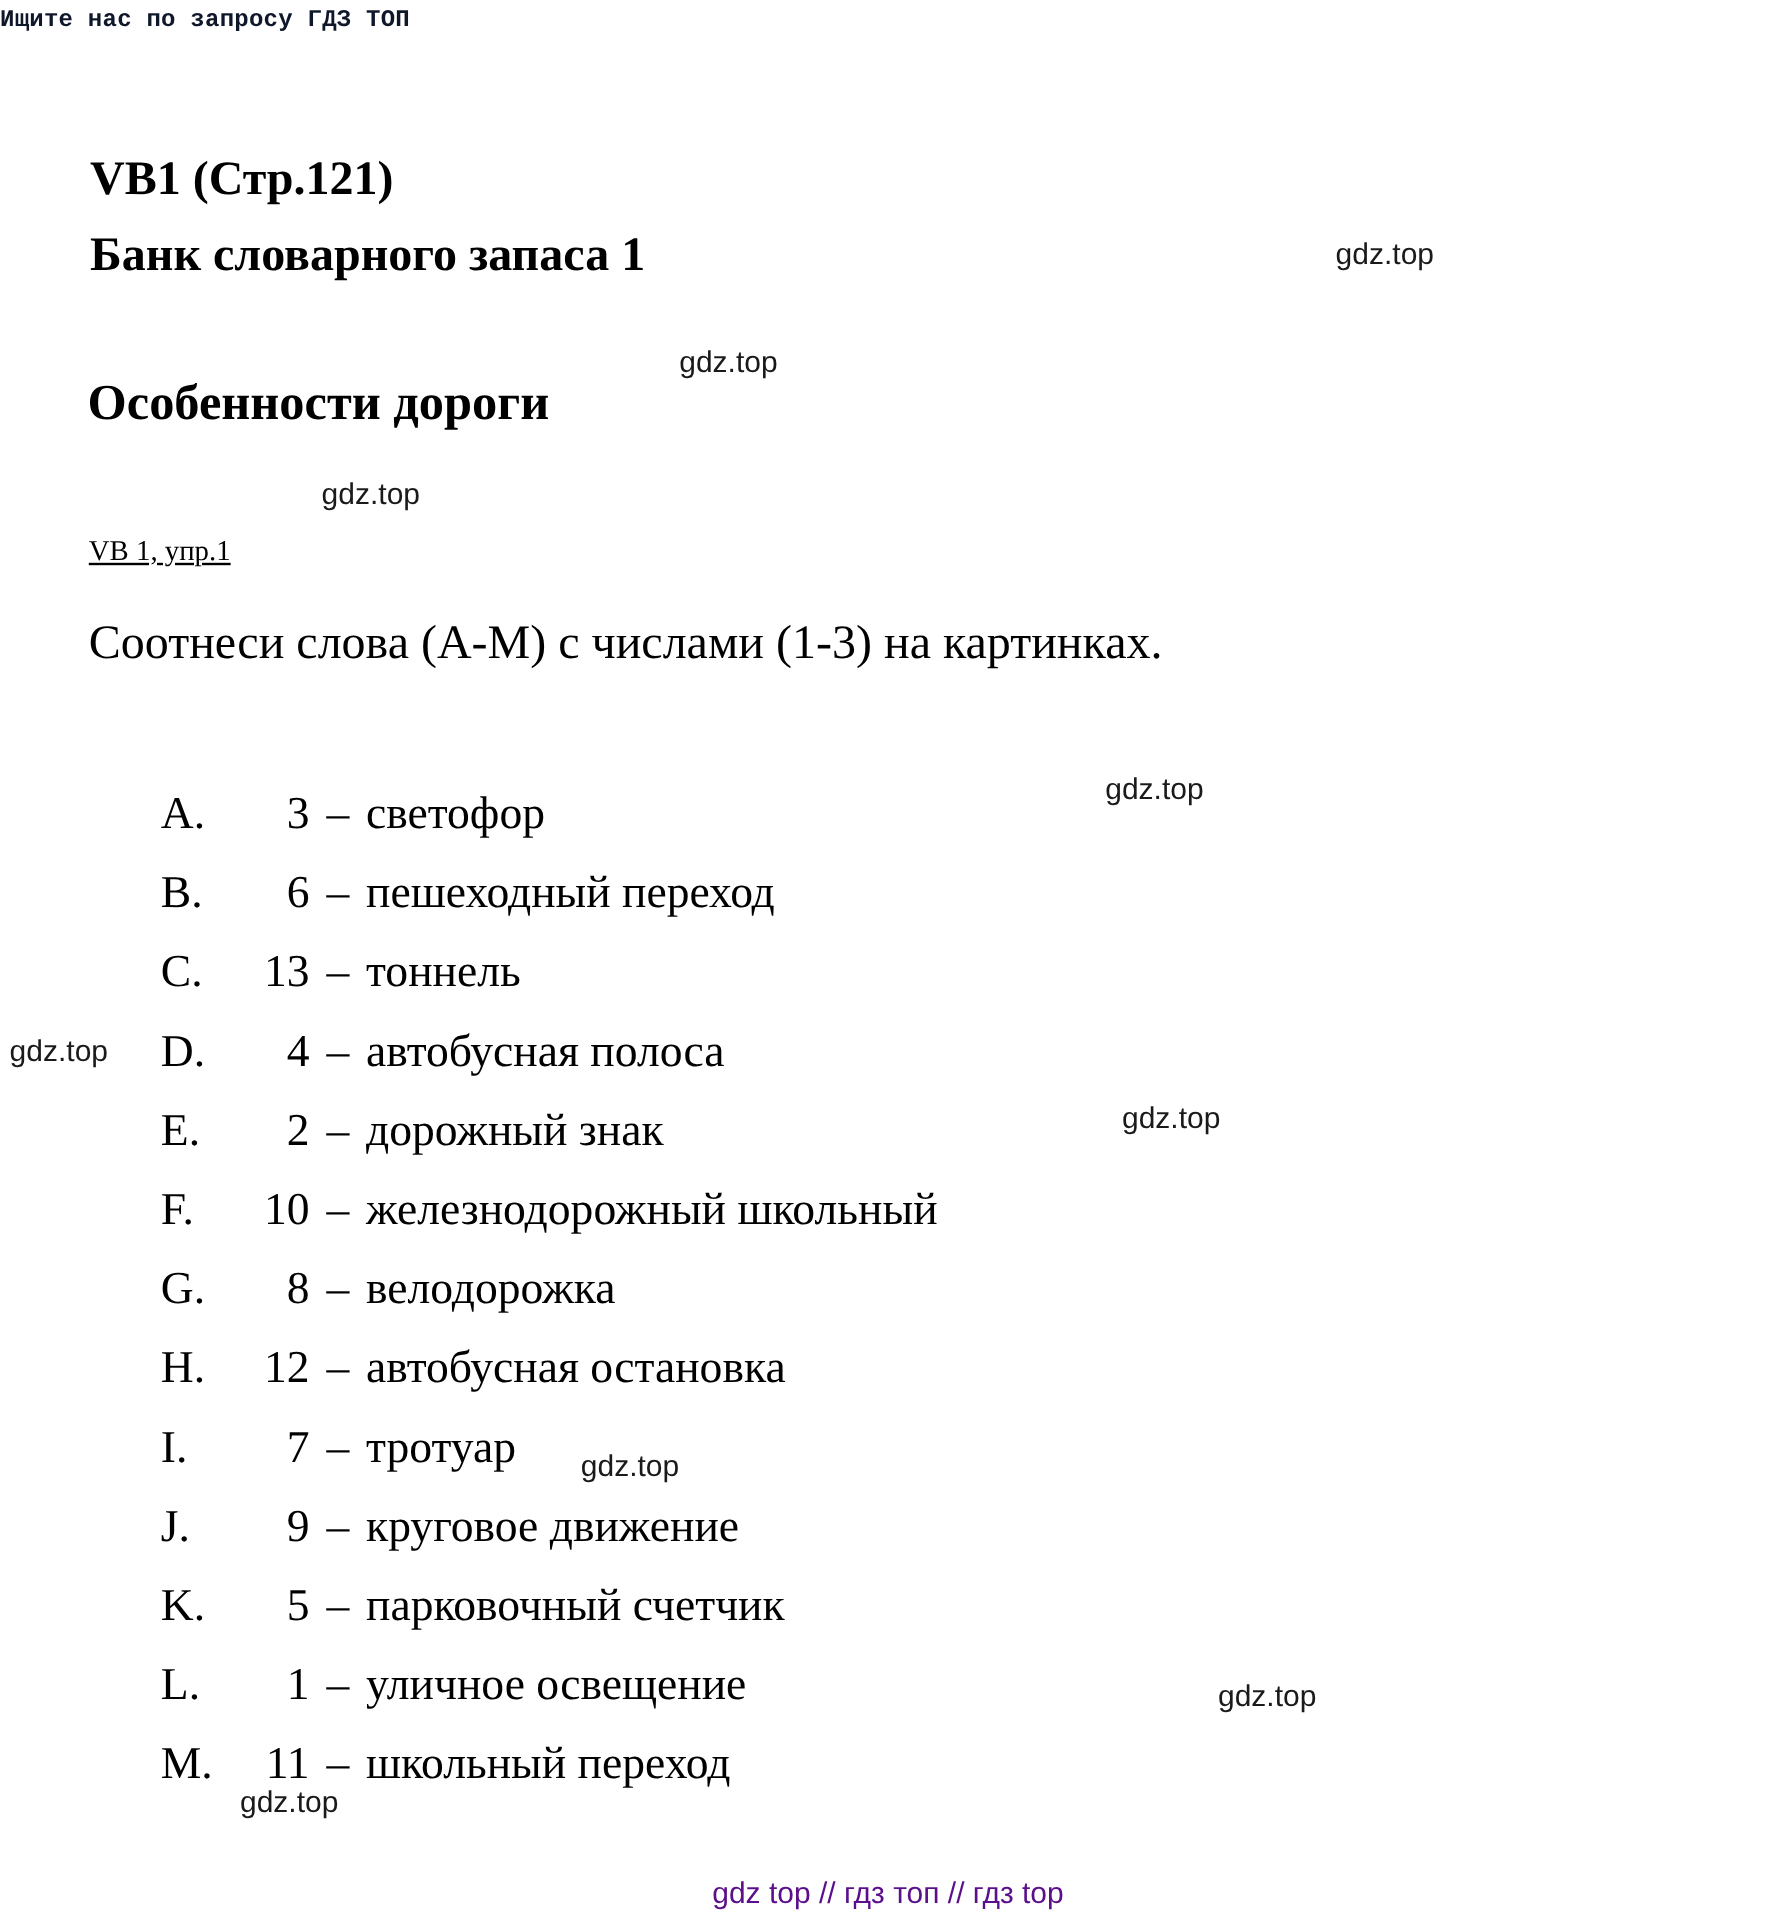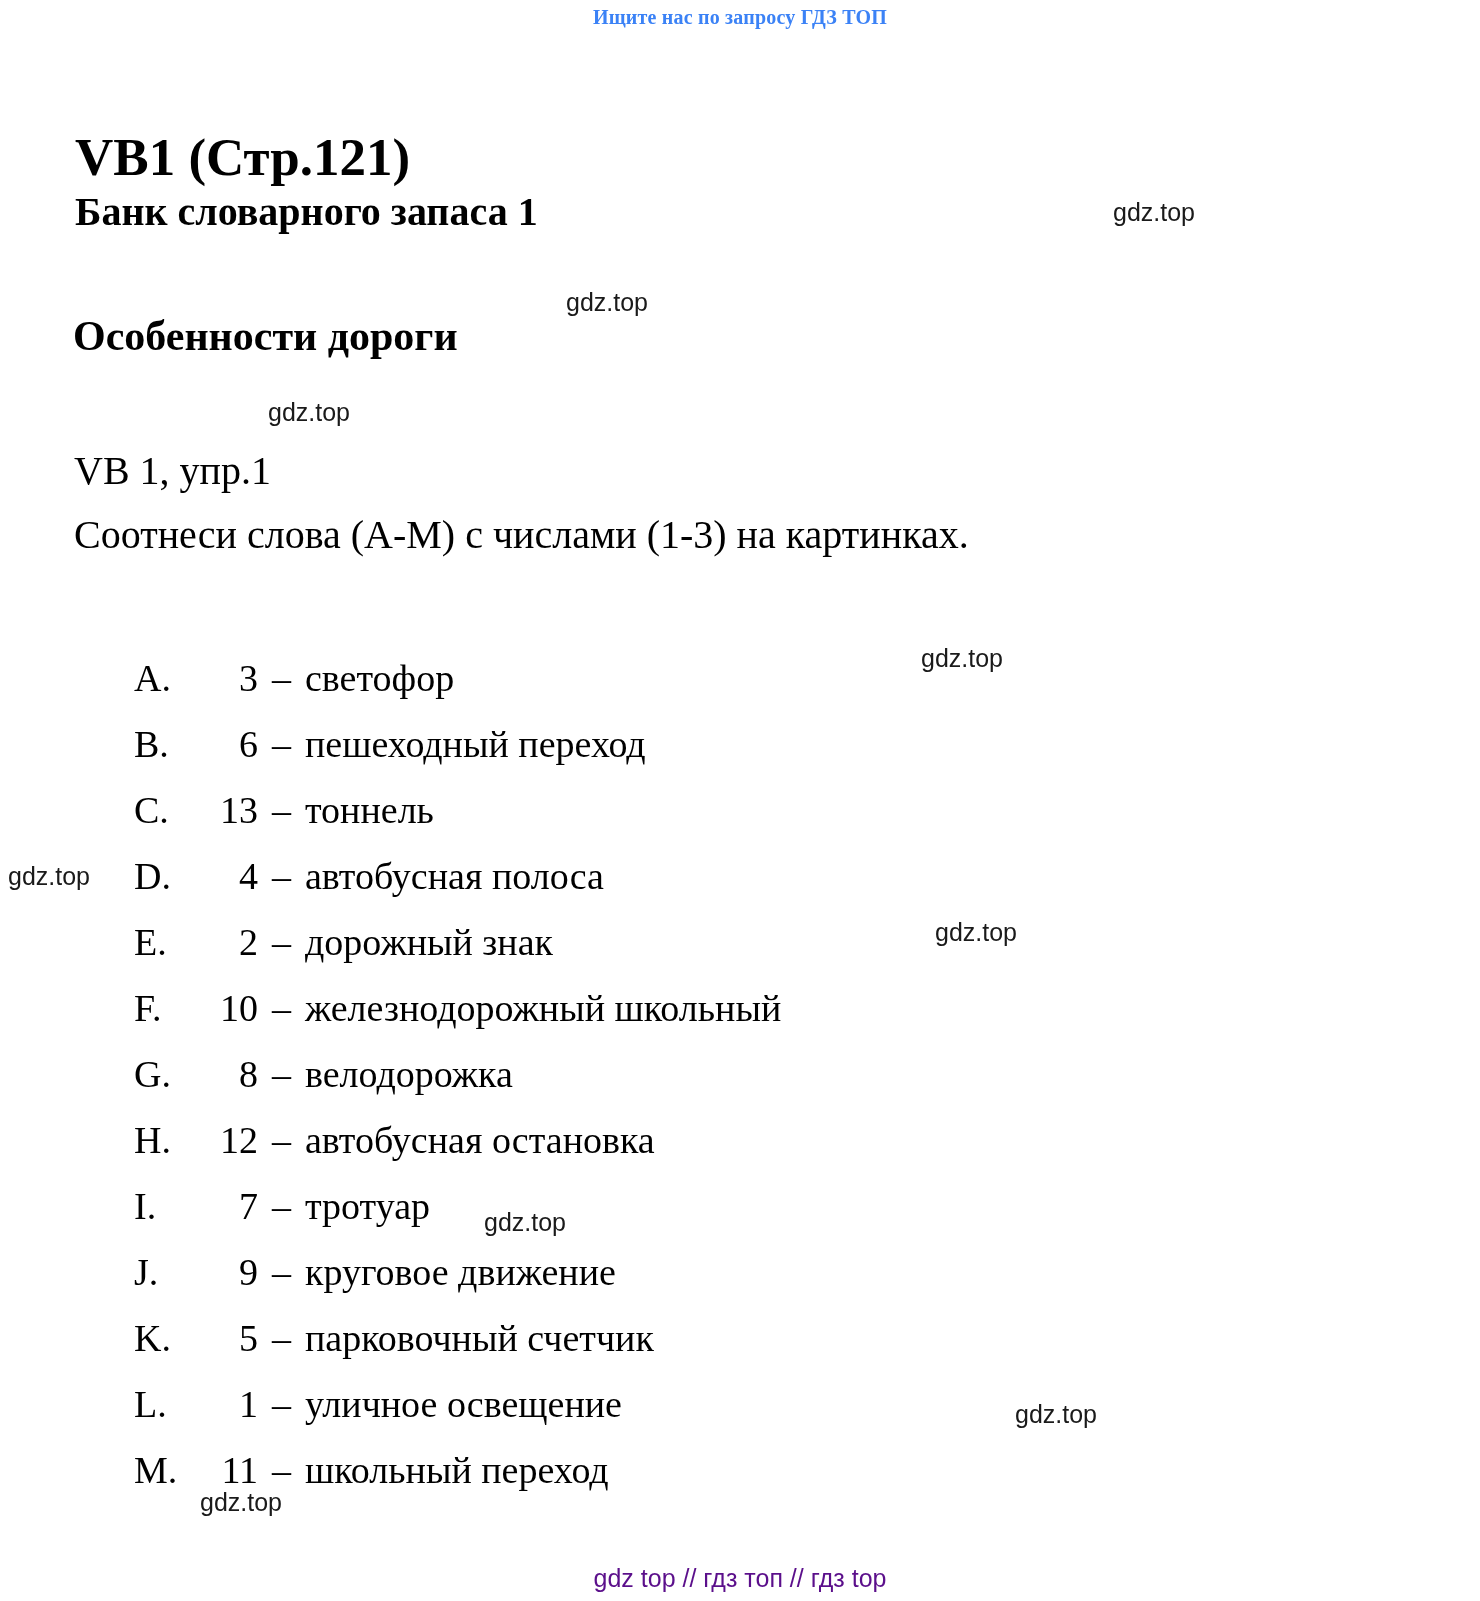--- a/index.html
+++ b/index.html
@@ -15,34 +15,34 @@
     color: #000000;
     overflow: hidden;
   }
 
   
   .promo-banner {
     position: absolute;
     top: 6px;
     left: 0;
     width: 1480px;
-    text-align: center;
-    font-family: Liberation Serif, serif;
+    text-align: left;
+    font-family: Liberation Mono, monospace;
     font-size: 20px;
     font-weight: bold;
-    color: #3b82f6;
+    color: #0f172a;
     letter-spacing: 0.2px;
   }
 
   
   .doc-title {
     position: absolute;
     left: 75px;
     top: 122px;
-    font-size: 53px;
+    font-size: 40px;
     font-weight: bold;
     line-height: 1.35;
     white-space: nowrap;
   }
   .doc-subtitle {
     position: absolute;
     left: 75px;
     top: 185px;
     font-size: 40px;
     font-weight: bold;
@@ -56,22 +56,23 @@
     font-size: 42px;
     font-weight: bold;
     white-space: nowrap;
   }
 
   
   .exercise-ref {
     position: absolute;
     left: 74px;
     top: 447px;
-    font-size: 40px;
-    white-space: nowrap;
+    font-size: 24px;
+    white-space: nowrap;
+    text-decoration: underline;
   }
   .exercise-instruction {
     position: absolute;
     left: 74px;
     top: 511px;
     font-size: 40px;
     white-space: nowrap;
   }
 
   

